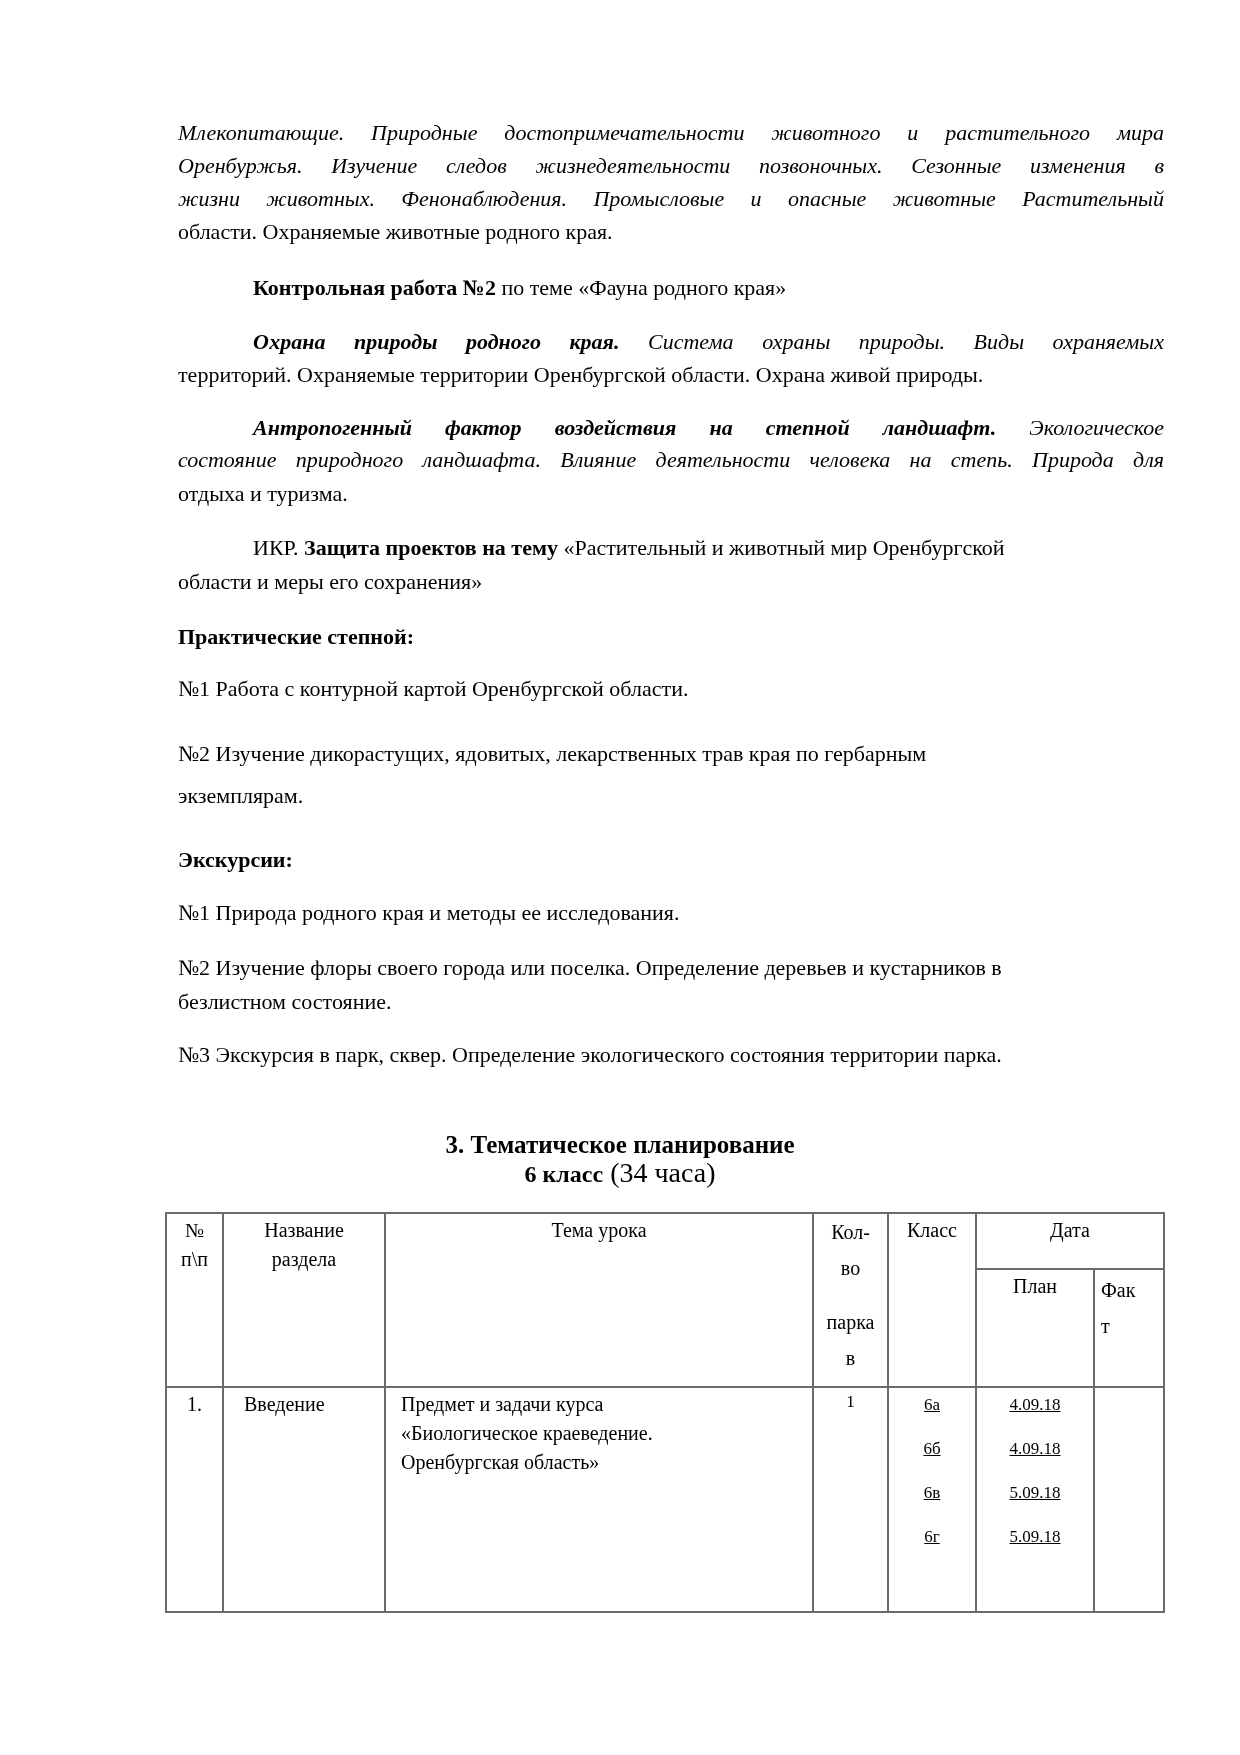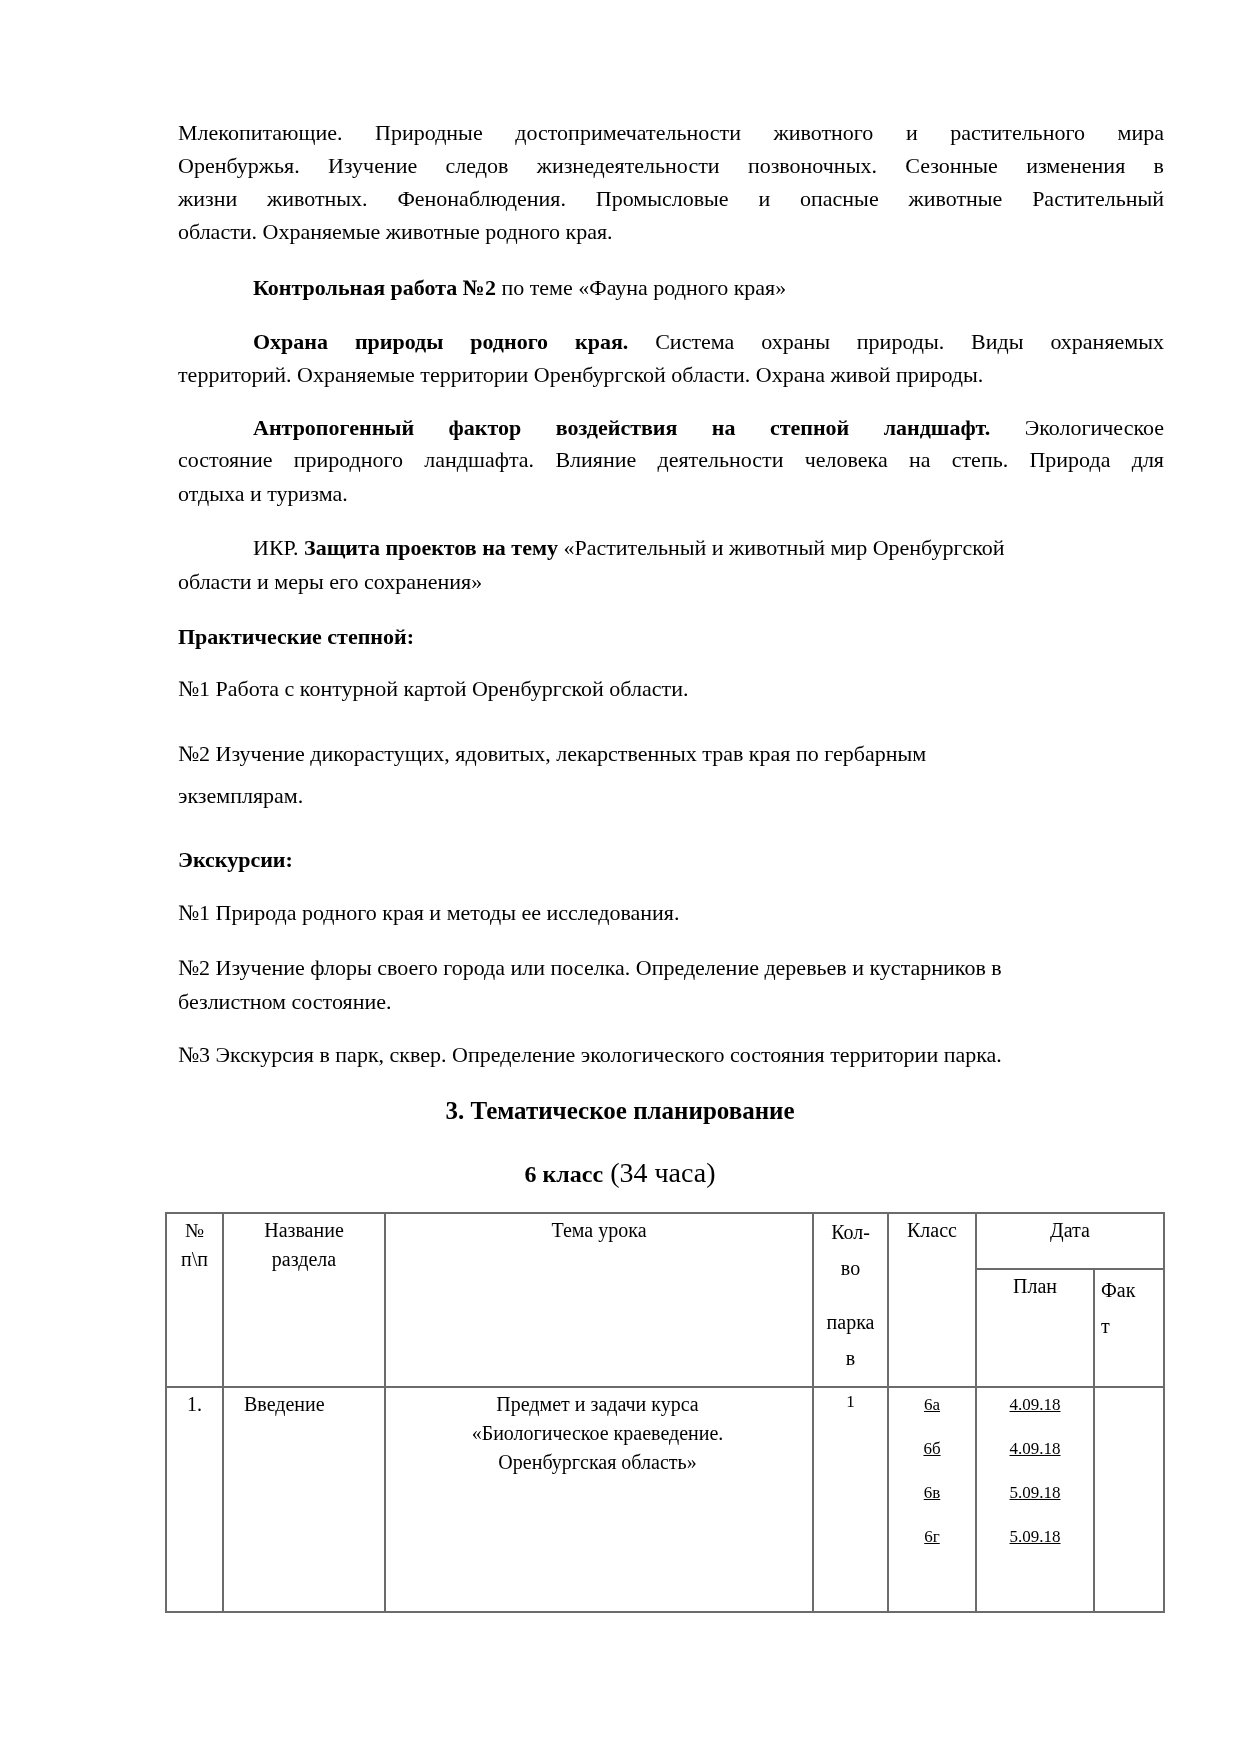--- a/index.html
+++ b/index.html
@@ -5,25 +5,25 @@
   html, body { margin: 0; padding: 0; background: #ffffff; }
   body {
     width: 1240px; height: 1755px; position: relative; overflow: hidden;
     font-family: "Liberation Serif", "DejaVu Serif", serif;
     color: #000;
   }
   .line {
     position: absolute; left: 178px; width: 986px;
     font-size: 22px; line-height: 33px; white-space: nowrap;
   }
-  .just { text-align: justify; text-align-last: justify; }
+  .just { text-align: justify; text-align-last: justify; font-style: italic; }
   .indent { left: 253px; width: 911px; }
   b { font-weight: bold; text-align: center; }
   .center { left: 0; width: 1240px; text-align: center; }
-  .h3 { font-size: 25px; font-weight: bold; }
+  .h3 { font-size: 25px; font-weight: bold; margin-top: 34px; }
   .h4 { font-size: 24px; }
   .h4 .sub { font-size: 28px; font-weight: normal; }
 
   table.plan {
     position: absolute; left: 165px; top: 1212px;
     border-collapse: collapse; table-layout: fixed;
     font-size: 20px; line-height: 1.45;
   }
   table.plan td {
     border: 2px solid #6b6b6b; vertical-align: top; padding: 2px 6px;
@@ -110,21 +110,21 @@
   <tr style="height:118px">
     <td>План</td>
     <td style="text-align:left; line-height:36px">
       <div>Фак</div>
       <div>т</div>
     </td>
   </tr>
   <tr style="height:225px">
     <td>1.</td>
     <td style="text-align:left; padding-left:20px">Введение</td>
-    <td style="text-align:center; padding-left:3px">
+    <td style="text-align:left; padding-left:15px">
       <div>Предмет и задачи курса</div>
       <div>«Биологическое краеведение.</div>
       <div>Оренбургская область»</div>
     </td>
     <td class="small">1</td>
     <td class="small cls-stack">
       <div>6а</div>
       <div>6б</div>
       <div>6в</div>
       <div>6г</div>

